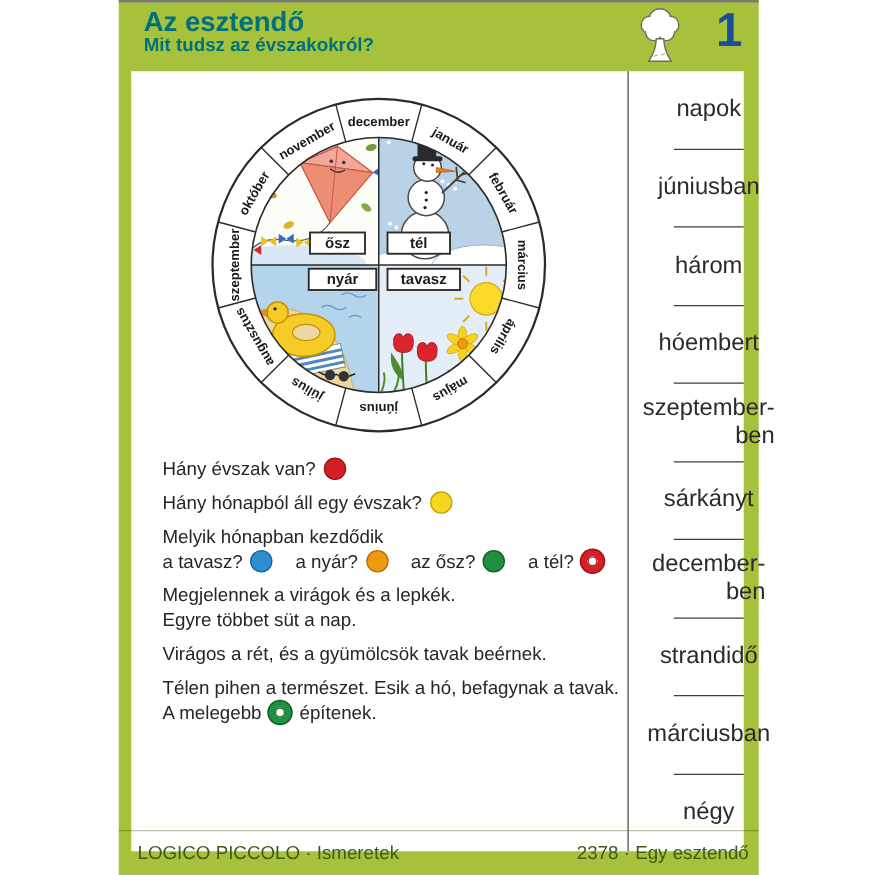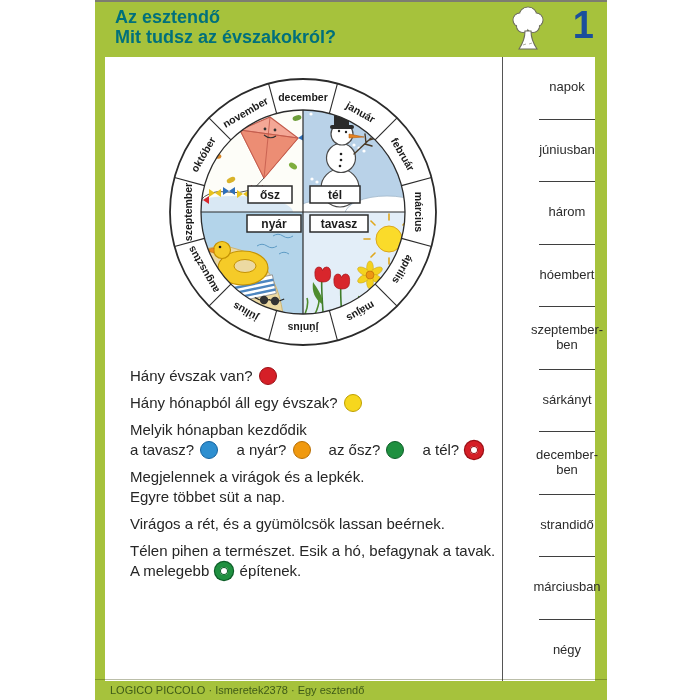--- a/index.html
+++ b/index.html
@@ -9,48 +9,48 @@
     --footer-col:#3e5a17;
   }
   html,body{margin:0;padding:0;}
   body{width:700px;height:700px;background:#ffffff;position:relative;overflow:hidden;
        font-family:"Liberation Sans",sans-serif;}
   .page{position:absolute;left:95px;top:0;width:512px;height:700px;background:var(--green);}
   .top-edge{position:absolute;left:0;top:0;width:100%;height:2px;background:#7d7d71;}
   
   .header{position:absolute;left:0;top:2px;width:100%;height:55px;}
   .titles{position:absolute;left:20px;top:6px;color:var(--teal);}
-  .title{font-size:18px;font-weight:bold;line-height:19px;}
-  .subtitle{font-size:18px;font-weight:bold;line-height:16px;margin-top:2px;}
+  .title{font-size:22px;font-weight:bold;line-height:19px;}
+  .subtitle{font-size:15px;font-weight:bold;line-height:16px;margin-top:2px;}
   .tree-wrap{position:absolute;right:62px;top:3px;width:34px;height:50px;}
   .card-num{position:absolute;right:13px;top:2px;font-size:38px;font-weight:bold;color:var(--numblue);}
   
   .content{position:absolute;left:10px;top:57px;width:397px;height:624px;background:#ffffff;}
   .sidebar{position:absolute;left:407px;top:57px;width:93px;height:624px;background:#ffffff;
            border-left:1.5px solid #555;display:flex;flex-direction:column;box-sizing:border-box;}
-  .answer-cell{flex:1;display:flex;align-items:center;justify-content:center;text-align:center;
-               border-bottom:1.3px solid #3f3f3f;font-size:13px;color:#2b2b2b;line-height:1.15;
+  .answer-cell{flex:1;display:flex;align-items:center;justify-content:center;text-align:right;
+               border-bottom:1.3px solid #3f3f3f;font-size:19px;color:#2b2b2b;line-height:1.15;
                white-space:pre-line;margin-left:36px;}
   .answer-cell:last-child{border-bottom:none;}
   
   .wheel{position:absolute;left:60px;top:17px;width:276px;height:276px;}
   .sep{stroke:#2b2b2b;stroke-width:1.1;}
   .month-label{font-family:"Liberation Sans",sans-serif;font-weight:bold;font-size:10.5px;fill:#1a1a1a;}
   .season-label{font-family:"Liberation Sans",sans-serif;font-weight:bold;font-size:12px;fill:#1c1c1c;}
   
   .questions{position:absolute;left:25px;top:309px;width:372px;color:#262626;font-size:15px;}
   .q-block{margin-bottom:7px;}
   .q-line{line-height:20px;min-height:20px;}
   .dot{display:inline-block;width:18px;height:18px;border-radius:50%;
        border:1.6px solid #000;box-sizing:border-box;vertical-align:-4px;margin:0 2px;}
   .gap{display:inline-block;width:16px;}
   
-  .footer{position:absolute;left:0;bottom:0;width:100%;height:21px;box-sizing:border-box;
+  .footer{position:absolute;left:0;bottom:0;width:100%;height:36px;box-sizing:border-box;
           border-top:1px solid rgba(60,70,10,0.35);display:flex;align-items:center;
-          padding:0 8px 0 15px;font-size:11px;color:var(--footer-col);}
+          justify-content:space-between;padding:0 8px 0 15px;font-size:15px;color:var(--footer-col);}
 </style>
 </head>
 <body>
 
 <div class="page">
   <div class="top-edge"></div>
 
   <div class="header">
     <div class="titles">
       <div class="title">Az esztendő</div>
@@ -294,21 +294,21 @@
         </div>
         <div class="q-block">
           <div class="q-line"><span>Melyik hónapban kezdődik</span></div>
           <div class="q-line"><span>a tavasz? </span><span class="dot" style="background: rgb(46, 143, 208); border-color: rgb(21, 99, 159);"></span><span class="gap"></span><span>a nyár? </span><span class="dot" style="background: rgb(240, 153, 15); border-color: rgb(184, 111, 5);"></span><span class="gap"></span><span>az ősz? </span><span class="dot" style="background: rgb(31, 144, 64); border-color: rgb(13, 94, 40);"></span><span class="gap"></span><span>a tél? </span><span class="dot" style="background: rgb(255, 255, 255); border: 5.5px solid rgb(213, 31, 39); box-shadow: rgb(156, 16, 22) 0px 0px 0px 1.2px, rgb(156, 16, 22) 0px 0px 0px 1px inset;"></span></div>
         </div>
         <div class="q-block">
           <div class="q-line"><span>Megjelennek a virágok és a lepkék.</span></div>
           <div class="q-line"><span>Egyre többet süt a nap.</span></div>
         </div>
         <div class="q-block">
-          <div class="q-line"><span>Virágos a rét, és a gyümölcsök lassan beérnek.</span></div>
+          <div class="q-line"><span>Virágos a rét, és a gyümölcsök tavak beérnek.</span></div>
         </div>
         <div class="q-block">
           <div class="q-line"><span>Télen pihen a természet. Esik a hó, befagynak a tavak.</span></div>
           <div class="q-line"><span>A melegebb </span><span class="dot" style="background: rgb(255, 255, 255); border: 5.5px solid rgb(31, 144, 64); box-shadow: rgb(13, 94, 40) 0px 0px 0px 1.2px, rgb(13, 94, 40) 0px 0px 0px 1px inset;"></span><span> építenek.</span></div>
         </div>
       </div>
   </div>
 
   <div class="sidebar" id="answer-column">
       <div class="answer-cell">napok</div>

